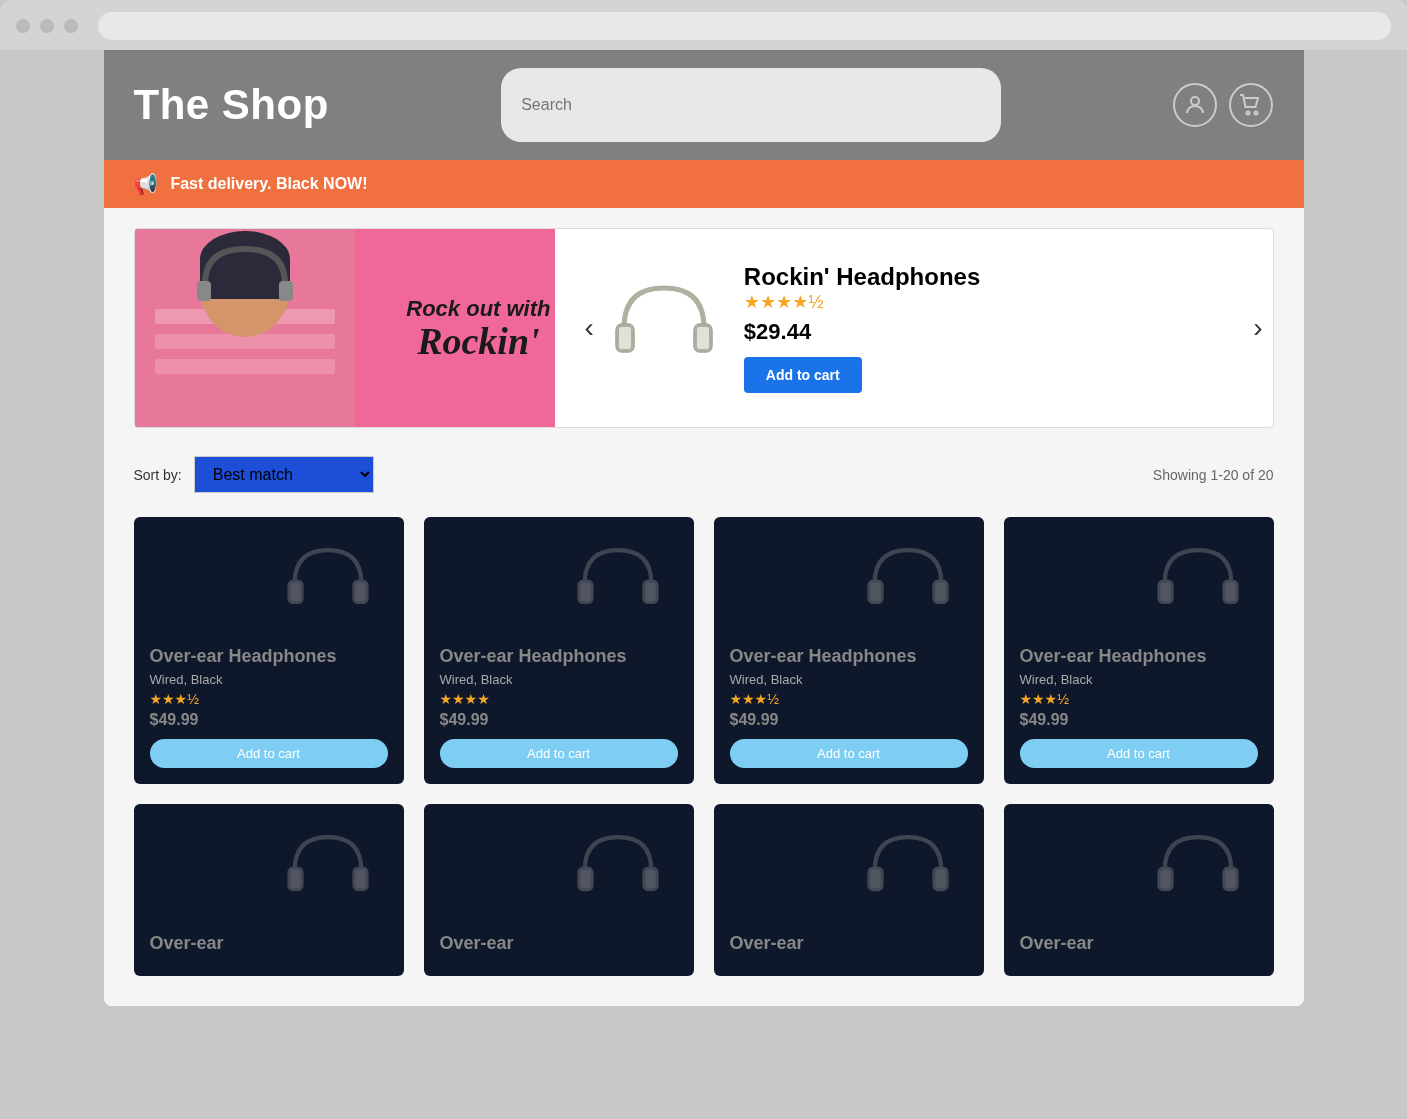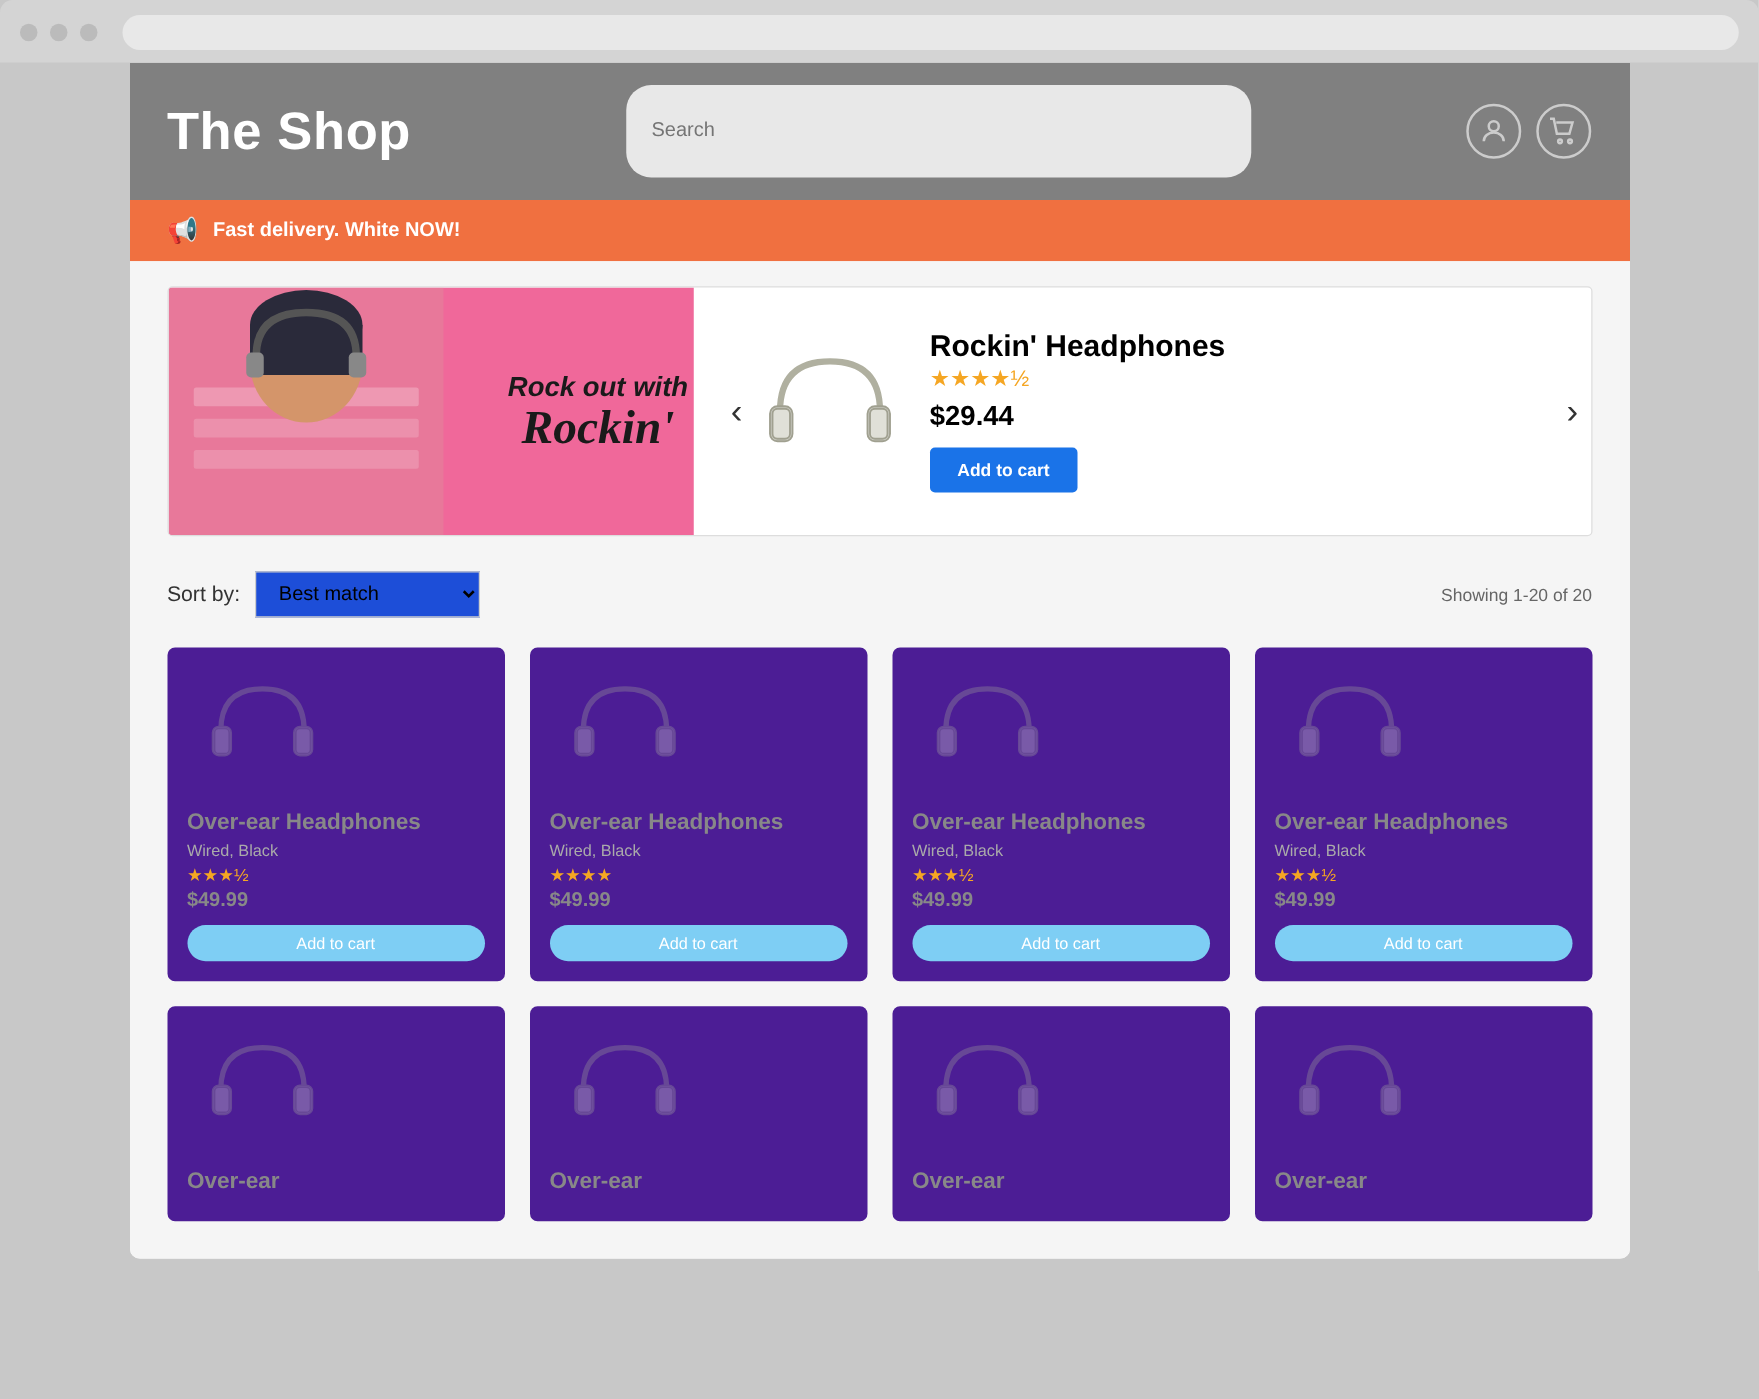--- a/index.html
+++ b/index.html
@@ -132,38 +132,38 @@
     }
 
     
     .sort-bar {
       display: flex; align-items: center; justify-content: space-between;
       margin-bottom: 20px;
       background: #f5f5f5;
       padding: 4px 0;
     }
     .sort-left { display: flex; align-items: center; gap: 12px; }
-    .sort-label { font-size: 17px; color: #333; }
+    .sort-label { font-size: 14px; color: #333; }
     .sort-select {
       border: 1px solid #ccc; background: #1d4ed8; padding: 8px 14px;
       font-size: 16px; min-width: 180px; cursor: pointer; outline: none;
     }
     .showing-text { font-size: 14px; color: #666; }
 
     
     .product-grid {
       display: grid;
       grid-template-columns: repeat(4, 1fr);
       gap: 20px;
     }
     .product-card {
-      background: #4c1d95;
+      background: #0f172a;
       border-radius: 6px;
       padding: 16px;
-      display: flex; flex-direction: column; align-items: flex-start;
+      display: flex; flex-direction: column; align-items: flex-end;
     }
     .product-image {
       width: 120px; height: 100px;
       display: flex; align-items: center; justify-content: center;
       margin-bottom: 12px;
     }
     .product-name {
       font-size: 18px; font-weight: 600; color: #888; text-align: left;
       width: 100%; margin-bottom: 4px; line-height: 1.3;
     }
@@ -208,21 +208,21 @@
           <circle cx="9" cy="20" r="1.5"></circle>
           <circle cx="17" cy="20" r="1.5"></circle>
           <path d="M1 2h3l2.5 12h10l2.5-9H6"></path>
         </svg>
       </button>
     </div>
   </header>
 
   <div class="promo-banner">
     <span class="promo-icon">📢</span>
-    <span class="promo-text">Fast delivery. White NOW!</span>
+    <span class="promo-text">Fast delivery. Black NOW!</span>
   </div>
 
   <div class="content-area">
 
     <div class="featured-banner">
 
       <div class="banner-image-side">
 
         <div style="position:absolute;left:0;top:0;bottom:0;width:220px;overflow:hidden;">
           <svg viewBox="0 0 220 200" width="220" height="200">

